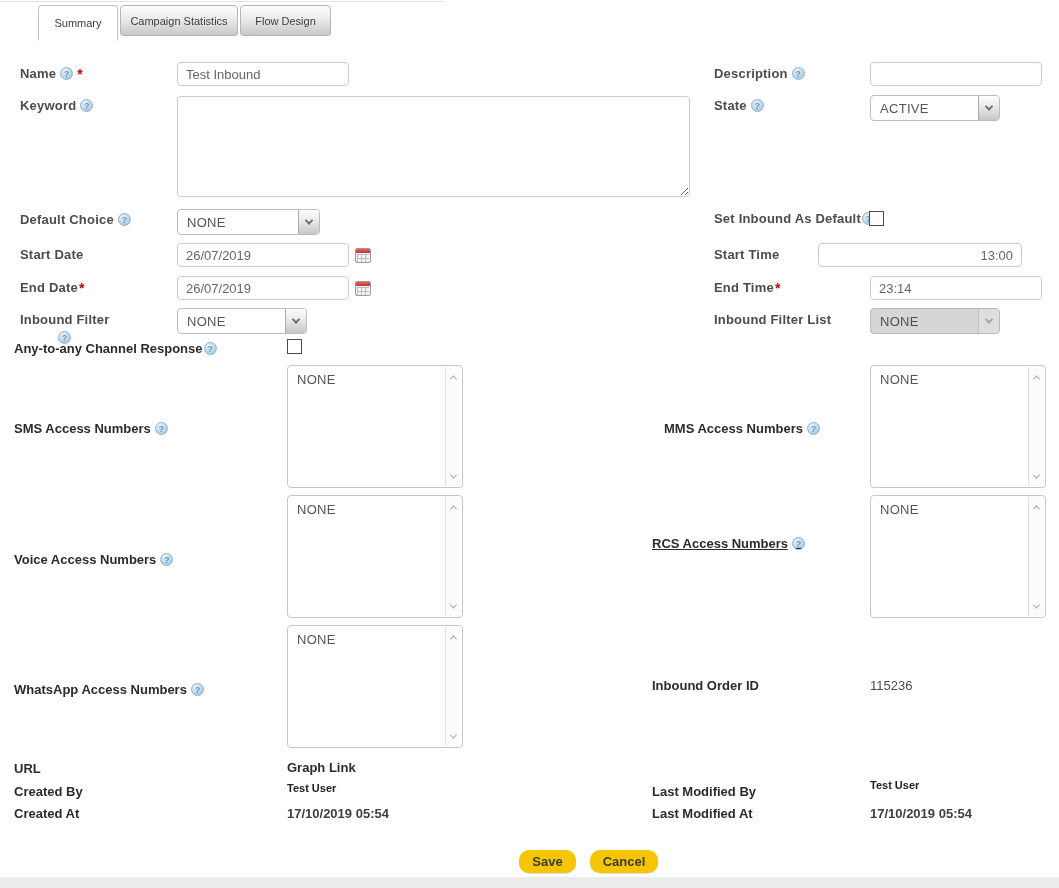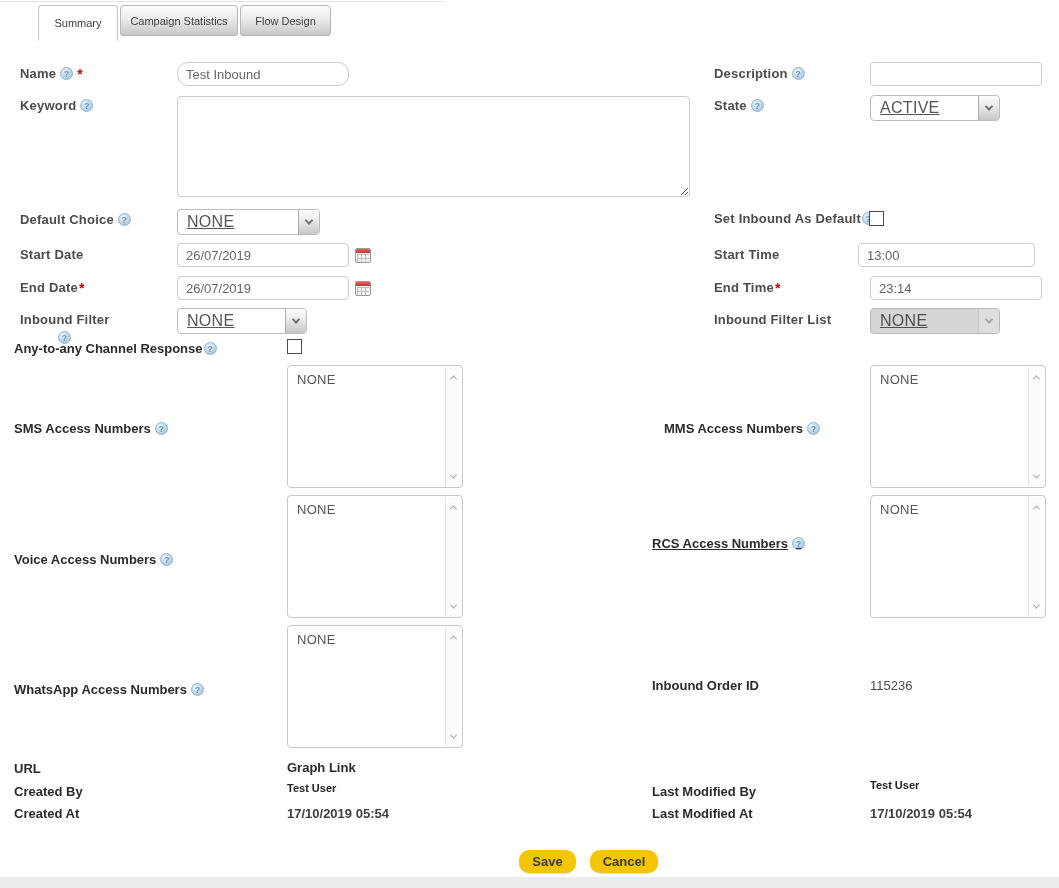--- a/index.html
+++ b/index.html
@@ -96,27 +96,26 @@
     border: 1px solid #bdbdbd;
     border-radius: 4px;
     background: #fff;
     display: flex;
     align-items: stretch;
     cursor: pointer;
     overflow: hidden;
   }
   .select-text {
     flex: 1;
-    font-size: 16px;
+    font-size: 13px;
     color: #555;
     display: flex;
     align-items: center;
     padding-left: 9px;
     letter-spacing: .3px;
-    text-decoration: underline;
   }
   .select-btn {
     width: 21px;
     border-left: 1px solid #ababab;
     background: linear-gradient(#fdfdfd, #e9e9e9 45%, #c6c6c6);
     display: flex;
     align-items: center;
     justify-content: center;
   }
   .chev {
@@ -250,21 +249,21 @@
   </div>
   <div class="tab" style="left:210px;width:91px;">
     <span>Flow Design</span>
   </div>
 
   <div class="lbl" style="left:20px;top:66px;">
     <span>Name</span>
     <span class="help">?</span>
     <span class="req">*</span>
   </div>
-  <input class="inp" style="left: 177px; top: 62px; width: 172px; border-radius: 11px;" value="Test Inbound">
+  <input class="inp" style="left: 177px; top: 62px; width: 172px;" value="Test Inbound">
 
   <div class="lbl" style="left:714px;top:66px;">
     <span>Description</span>
     <span class="help">?</span>
   </div>
   <input class="inp" style="left: 870px; top: 62px; width: 172px;" value="">
 
   <div class="lbl" style="left:20px;top:98px;">
     <span>Keyword</span>
     <span class="help">?</span>
@@ -301,21 +300,21 @@
 
   <div class="lbl" style="left:20px;top:247px;">
     <span>Start Date</span>
   </div>
   <input class="inp" style="left: 177px; top: 243px; width: 172px;" value="26/07/2019">
   <span class="cal" style="left:355px;top:248px;"></span>
 
   <div class="lbl" style="left:714px;top:247px;">
     <span>Start Time</span>
   </div>
-  <input class="inp" style="left: 858px; top: 243px; width: 177px;" value="13:00">
+  <input class="inp" style="left: 818px; top: 243px; width: 204px; text-align: right;" value="13:00">
 
   <div class="lbl" style="left:20px;top:280px;align-items:center;">
     <span>End Date</span>
     <span class="req tight">*</span>
   </div>
   <input class="inp" style="left: 177px; top: 276px; width: 172px;" value="26/07/2019">
   <span class="cal" style="left:355px;top:281px;"></span>
 
   <div class="lbl" style="left:714px;top:280px;">
     <span>End Time</span>

